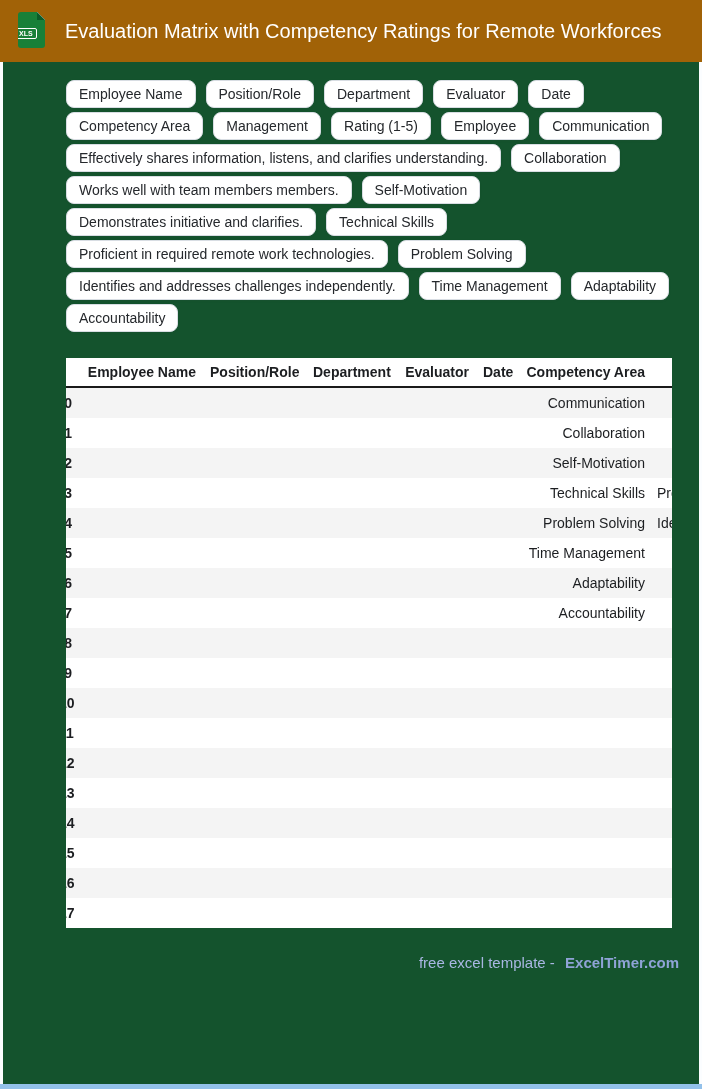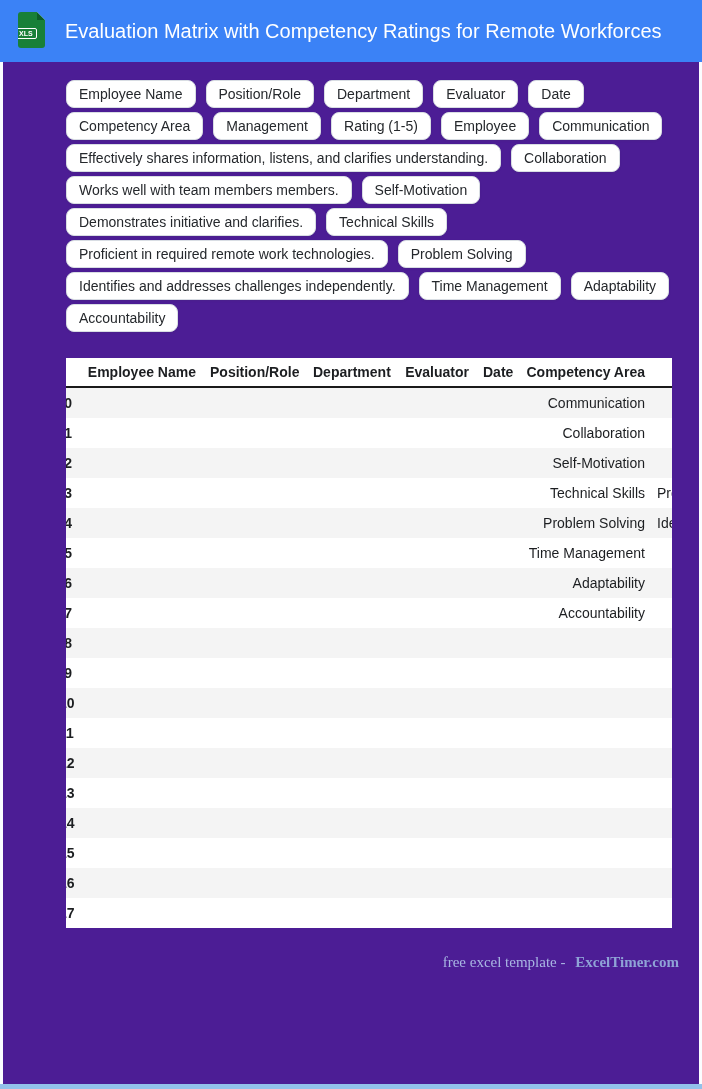--- a/index.html
+++ b/index.html
@@ -6,21 +6,21 @@
   body{
     width:702px;height:1089px;
     font-family:"Liberation Sans", sans-serif;
     background:#ffffff;
     overflow:hidden;
   }
   .page{width:702px;height:1089px;display:flex;flex-direction:column;}
 
   
   .app-header{
-    background:#3b82f6;
+    background:#a16207;
     padding:12px 14px 10px 14px;
     color:#ffffff;
     line-height:32px;
     font-size:20px;
     font-weight:500;
     min-height:62px;
     box-sizing:border-box;
   }
   .xls-icon{
     position:relative;display:inline-block;
@@ -39,21 +39,21 @@
   .xls-badge{
     position:absolute;left:-3px;bottom:9px;
     font-size:7px;font-weight:bold;color:#ffffff;
     background:#188038;border:1px solid #ffffff;border-radius:2px;
     padding:1px 3px;line-height:7px;letter-spacing:0;
   }
 
   
   .content{
     flex:1;
-    background:#4c1d95;
+    background:#14532d;
     border-left:3px solid #fbfdff;
     border-right:3px solid #fbfdff;
     box-sizing:border-box;
     position:relative;
   }
 
   
   .tags{
     margin:18px 0 0 63px;
     width:622px;
@@ -103,21 +103,20 @@
   table.preview tbody tr:nth-child(odd){background:#f4f4f4;}
   table.preview tbody th{font-weight:bold;padding:7px;text-align:right;}
   table.preview td.desc{text-align:left;padding-left:5px;}
 
   
   .footer{
     margin:26px 20px 0 0;
     text-align:right;
     font-size:15px;
     color:#a9b7e3;
-    font-family:Liberation Serif, serif;
   }
   .footer .brand{
     font-weight:bold;
     color:#8fa3d6;
     text-decoration:none;
     margin-left:6px;
   }
 
   .bottom-bar{height:5px;background:#93c1ea;}
 </style>

